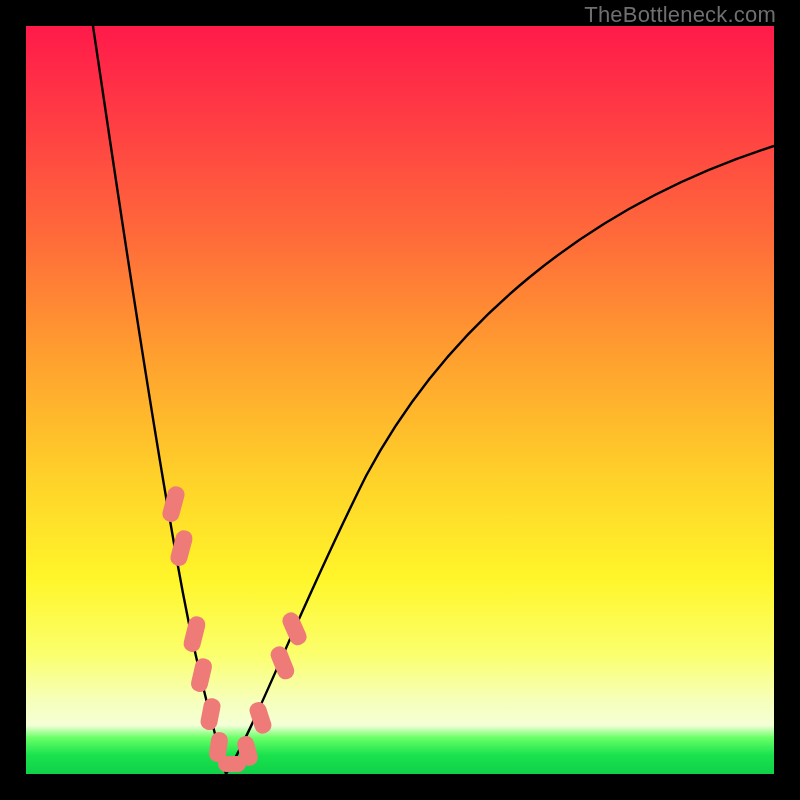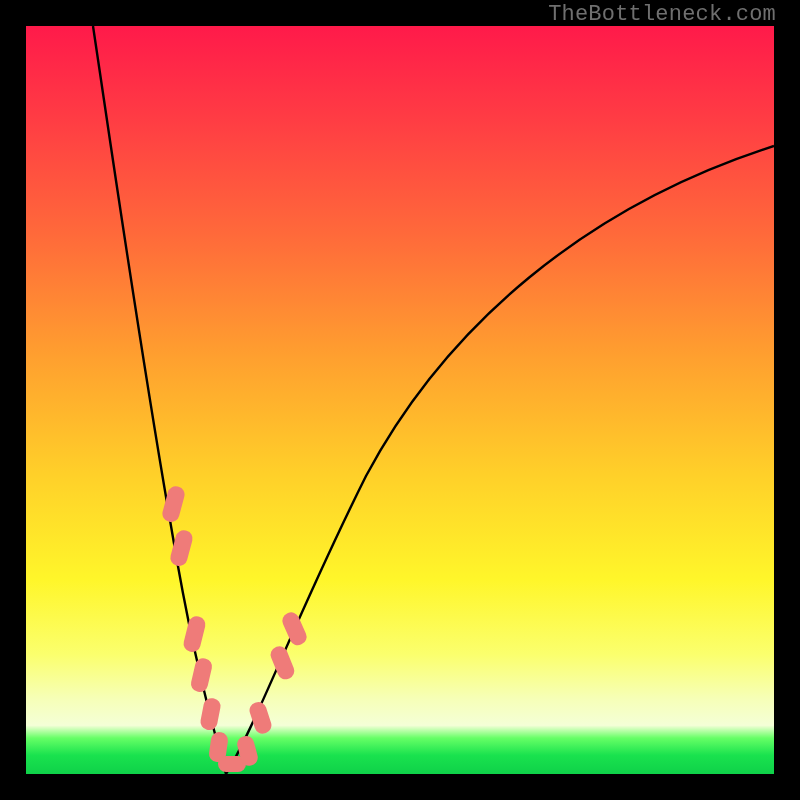--- a/index.html
+++ b/index.html
@@ -44,21 +44,20 @@
   }
   .watermark {
     position: absolute;
     top: 2px;
     right: 24px;
     color: #6f6f6f;
     font-size: 22px;
     font-weight: 500;
     letter-spacing: 0.2px;
     user-select: none;
-    font-family: Liberation Mono, monospace;
   }
   svg.curves {
     position: absolute;
     top: 0;
     left: 0;
   }
 </style>
 </head>
 <body>
 

